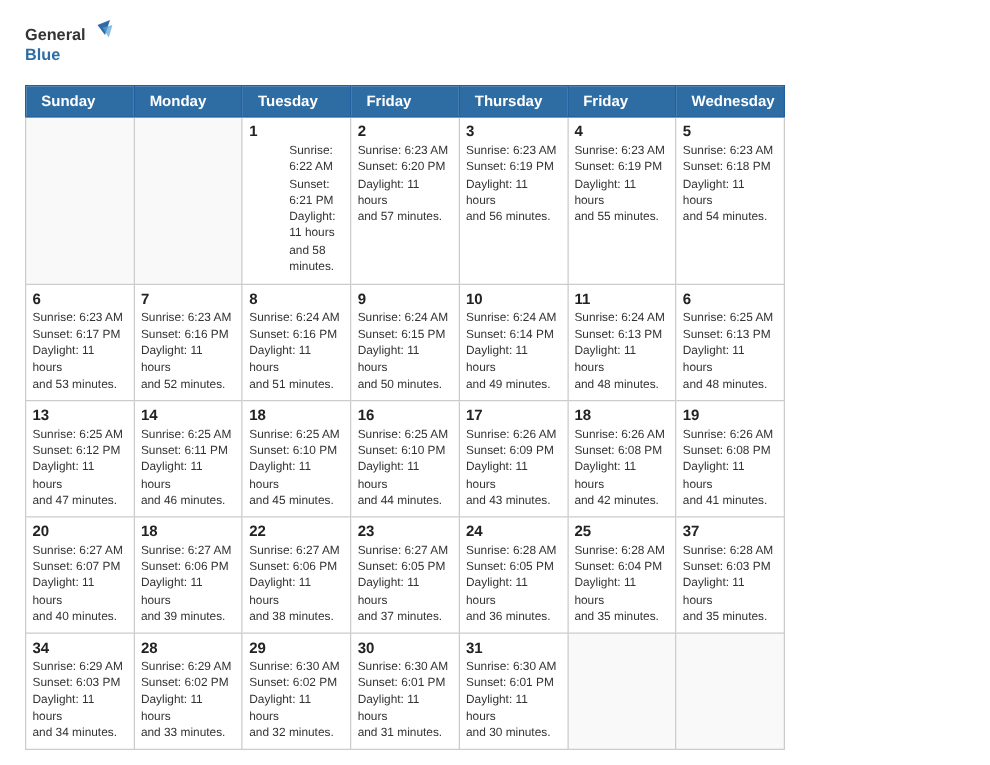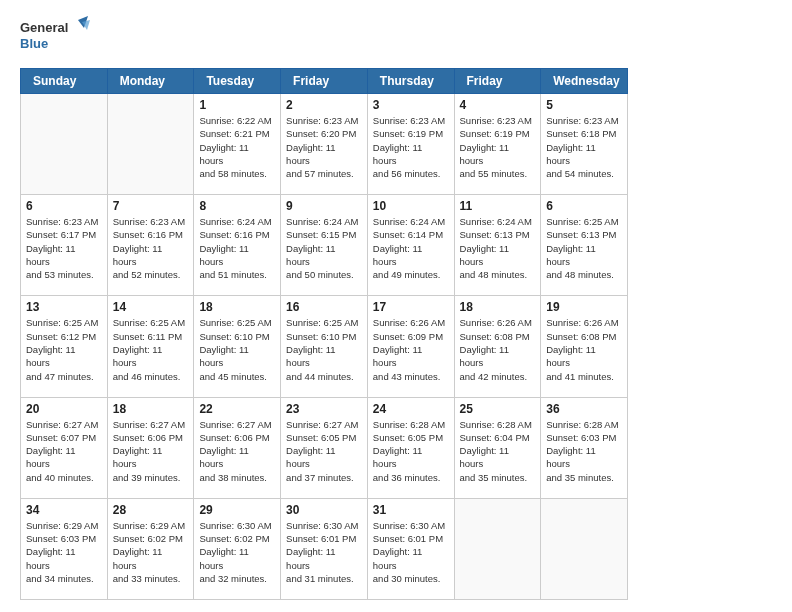--- a/index.html
+++ b/index.html
@@ -114,21 +114,21 @@
           <th>Friday</th>
           <th>Wednesday</th>
         </tr>
     </thead>
     <tbody id="calendar-body">
     <tr>
           <td class="empty"></td>
           <td class="empty"></td>
           <td>
             <span class="day-num">1</span>
-            <div class="cell-info" style="white-space: pre-line;">Sunrise: 6:22 AM
+            <div class="cell-info" style="white-space: pre-line; margin-left: 32px;">Sunrise: 6:22 AM
 Sunset: 6:21 PM
 Daylight: 11 hours
 and 58 minutes.</div>
           </td>
           <td>
             <span class="day-num">2</span>
             <div class="cell-info" style="white-space: pre-line;">Sunrise: 6:23 AM
 Sunset: 6:20 PM
 Daylight: 11 hours
 and 57 minutes.</div>
@@ -294,21 +294,21 @@
 and 36 minutes.</div>
           </td>
           <td>
             <span class="day-num">25</span>
             <div class="cell-info" style="white-space: pre-line;">Sunrise: 6:28 AM
 Sunset: 6:04 PM
 Daylight: 11 hours
 and 35 minutes.</div>
           </td>
           <td>
-            <span class="day-num">36</span>
+            <span class="day-num">37</span>
             <div class="cell-info" style="white-space: pre-line;">Sunrise: 6:28 AM
 Sunset: 6:03 PM
 Daylight: 11 hours
 and 35 minutes.</div>
           </td>
         </tr>
         <tr>
           <td>
             <span class="day-num">34</span>
             <div class="cell-info" style="white-space: pre-line;">Sunrise: 6:29 AM

